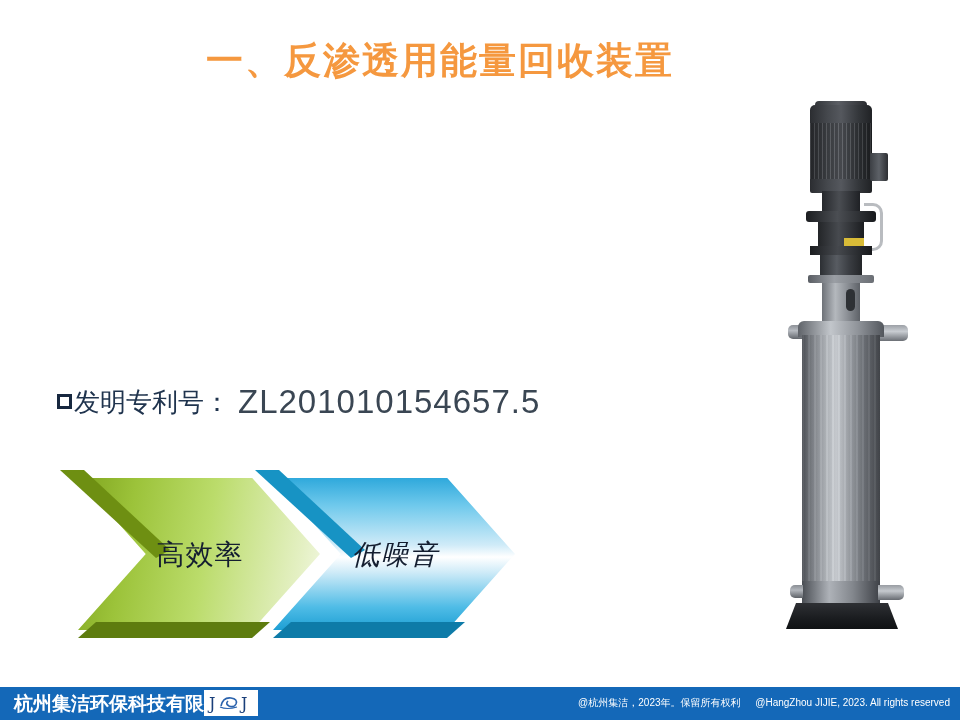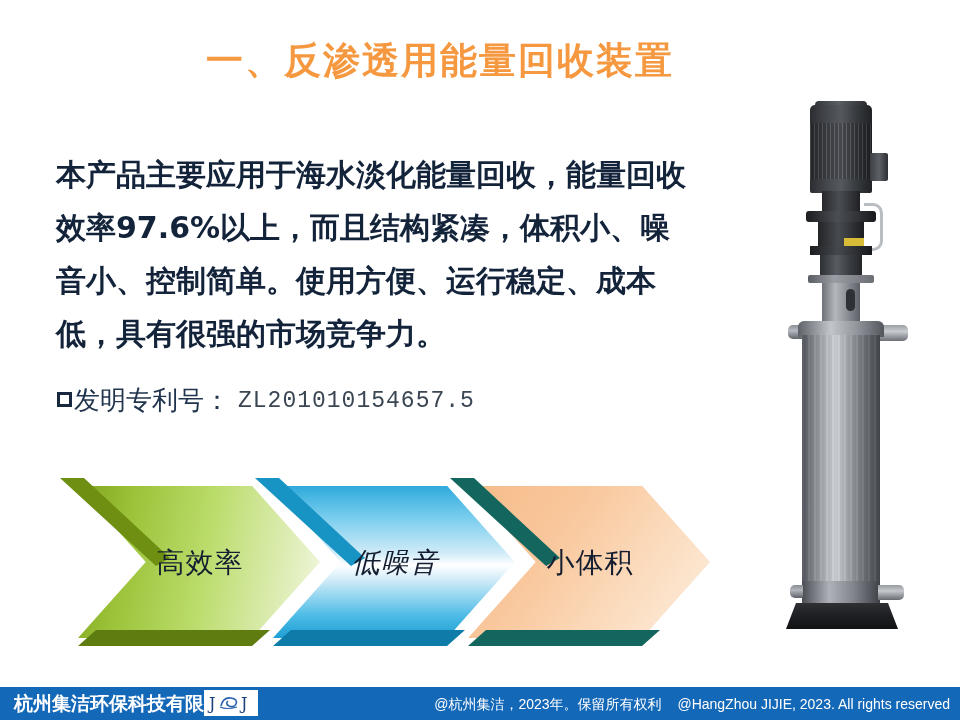--- a/index.html
+++ b/index.html
@@ -66,38 +66,38 @@
     position: relative;
     top: -1px;
   }
   .patent-label {
     font-family: "DejaVu Sans", "Liberation Sans", sans-serif;
     font-size: 26px;
     color: #20344E;
     letter-spacing: 0px;
   }
   .patent-value {
-    font-family: Liberation Mono, monospace;
-    font-size: 23px;
+    font-family: Liberation Sans, sans-serif;
+    font-size: 33px;
     color: #3A4653;
     letter-spacing: 1px;
     margin-left: 8px;
   }
 
   
   .chevron-row {
     position: absolute;
     left: 0;
     top: 470px;
     width: 720px;
     height: 175px;
   }
   .chev {
     position: absolute;
-    top: 8px;
+    top: 0;
     width: 260px;
     height: 170px;
   }
   .chev .face {
     position: absolute;
     left: 18px;
     top: 8px;
     width: 242px;
     height: 152px;
     -webkit-clip-path: polygon(0 0, 72% 0, 100% 50%, 72% 100%, 0 100%, 28% 50%);
@@ -312,35 +312,34 @@
     display: flex;
     align-items: center;
     justify-content: center;
   }
   .footer-logo svg { display: block; }
   .footer-copyright {
     position: absolute;
     right: 10px;
     top: 9px;
     font-family: "Liberation Sans", sans-serif;
-    font-size: 14px;
+    font-size: 10px;
     color: #ffffff;
     white-space: nowrap;
     letter-spacing: 0px;
   }
   .footer-copyright .cn { margin-right: 12px; }
 </style>
 </head>
 <body>
 
 <div id="slide">
 
   <div class="slide-title">一、反渗透用能量回收装置</div>
 
-  <div class="body-text">本产品主要应用于海水淡化能量回收，能量回收效率97.6%以上，而且结构紧凑，体积小、噪音小、控制简单。使用方便、运行稳定、成本低，具有很强的市场竞争力。</div>
 
   <div class="patent-line">
     <span class="patent-bullet"></span>
     <span class="patent-label">发明专利号：</span>
     <span class="patent-value">ZL201010154657.5</span>
   </div>
 
   <div class="chevron-row">
 
     <div class="chev" id="chev-0">
@@ -350,26 +349,20 @@
       <div class="chev-label">高效率</div>
     </div>
 
     <div class="chev" id="chev-1">
       <div class="face"></div>
       <div class="edge-top"></div>
       <div class="edge-bottom"></div>
       <div class="chev-label">低噪音</div>
     </div>
 
-    <div class="chev" id="chev-2">
-      <div class="face"></div>
-      <div class="edge-top"></div>
-      <div class="edge-bottom"></div>
-      <div class="chev-label">小体积</div>
-    </div>
 
   </div>
 
   <div class="product-photo">
     <div class="pp pp-motor-cap"></div>
     <div class="pp pp-motor"></div>
     <div class="pp pp-motor-fins"></div>
     <div class="pp pp-junction"></div>
     <div class="pp pp-neck"></div>
     <div class="pp pp-flange1"></div>

